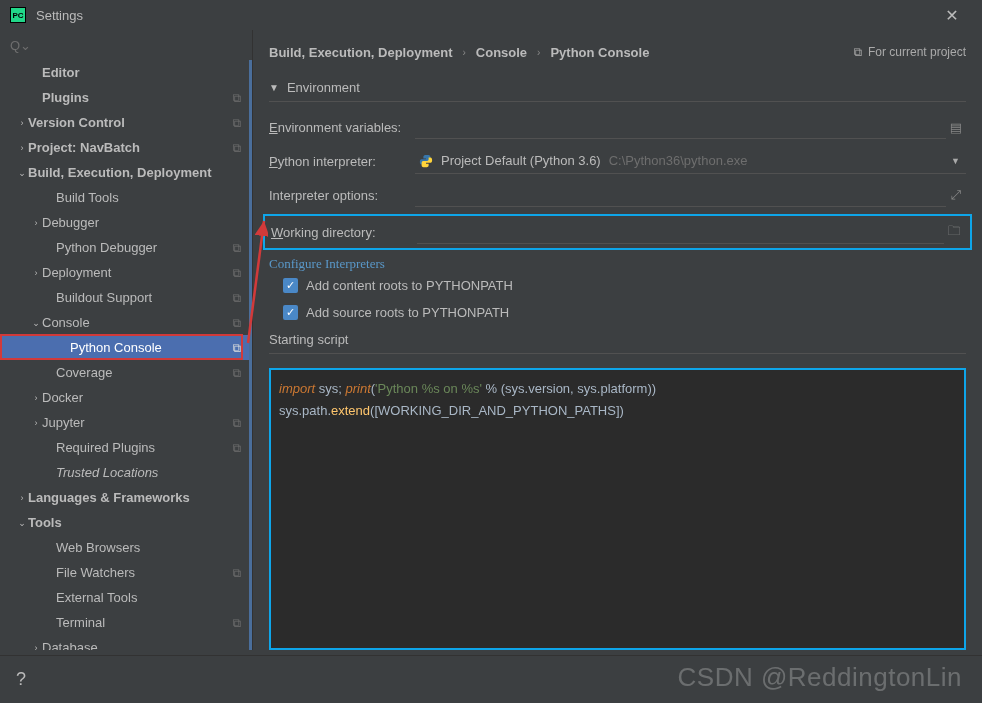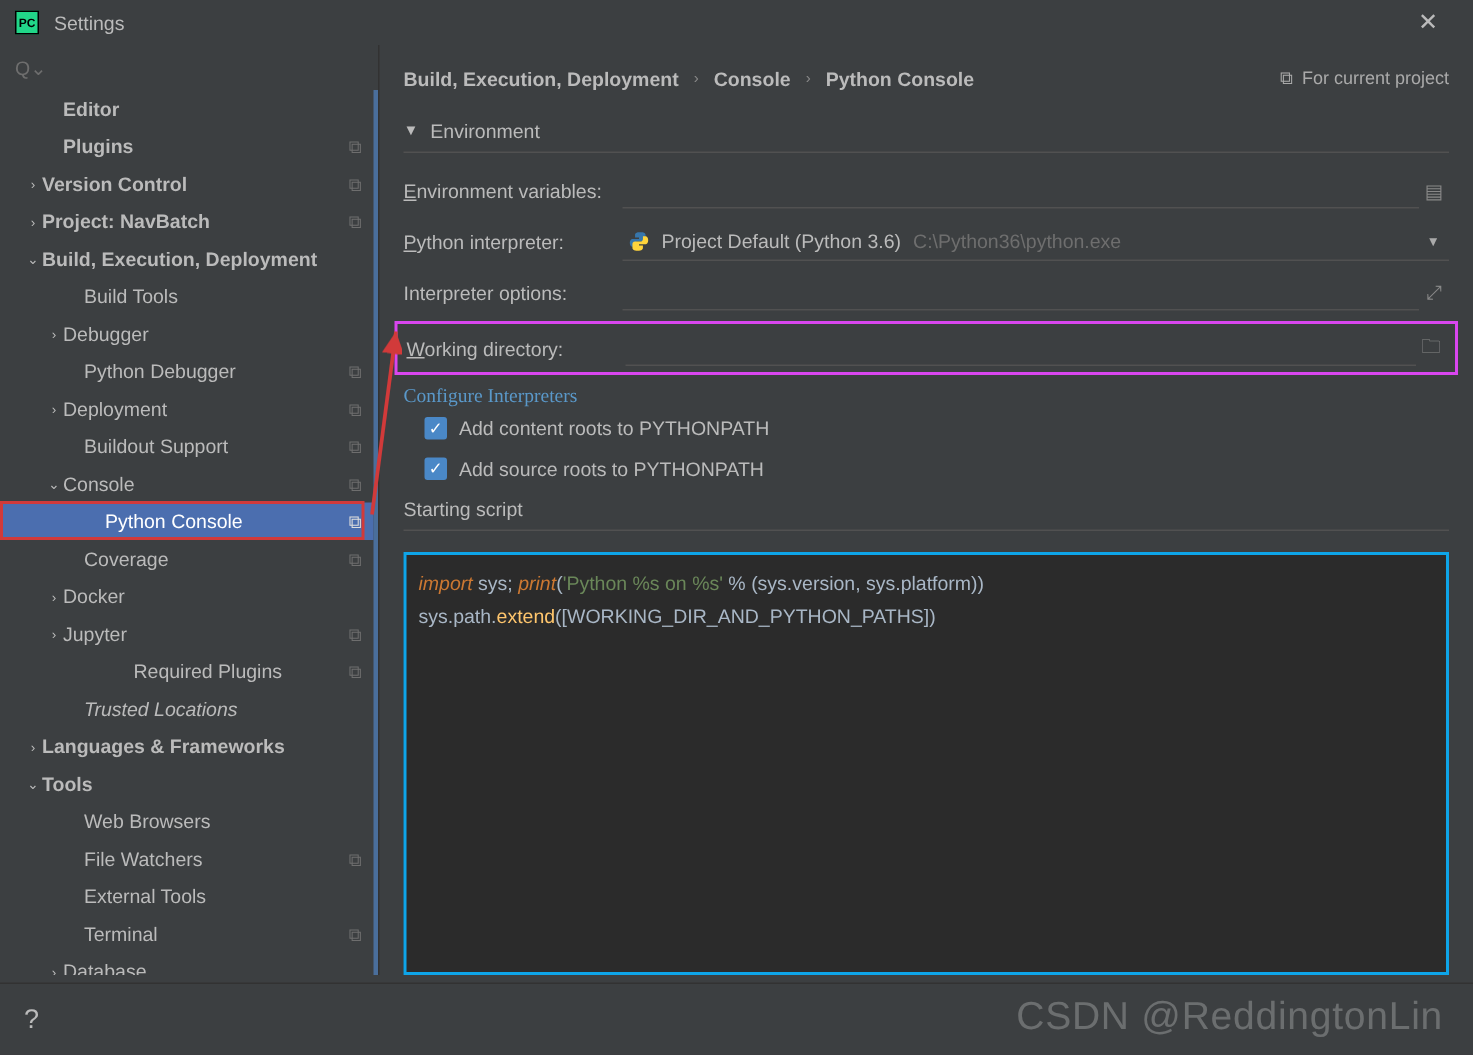--- a/index.html
+++ b/index.html
@@ -30,21 +30,21 @@
 .proj-badge { margin-left:auto; display:flex; align-items:center; gap:6px; color:#aaa; font-size:12px; }
 .sect-head { display:flex; align-items:center; gap:8px; border-bottom:1px solid #515151; padding:6px 0; margin-bottom:8px; }
 .field-row { display:flex; align-items:center; min-height:34px; }
 .field-label { width:146px; color:#bbbbbb; }
 .field-label .ul { text-decoration:underline; }
 .field-input { flex:1; height:24px; border:none; border-bottom:1px solid #515151; background:transparent; color:#bbb; padding:0 4px; }
 .field-icon { width:20px; text-align:center; color:#888; cursor:pointer; }
 .interpreter-val { flex:1; display:flex; align-items:center; gap:8px; border-bottom:1px solid #515151; height:26px; padding-left:4px; }
 .py-icon { width:14px; height:14px; }
 .path-dim { color:#6e6e6e; }
-.wd-highlight { border:2px solid #d946ef; padding:4px 6px; margin:2px -6px; }
+.wd-highlight { border:2px solid #0ea5e9; padding:4px 6px; margin:2px -6px; }
 .link { color:#5a98c9; cursor:pointer; text-decoration:none;font-family:Liberation Serif, serif; }
 .chk-row { display:flex; align-items:center; gap:8px; margin:6px 0 6px 14px; }
 .chk { width:15px; height:15px; background:#4a88c7; display:flex; align-items:center; justify-content:center; color:#fff; font-size:11px; border-radius:2px; cursor:pointer; }
 .script-box { flex:1; background:#2b2b2b; border:2px solid #0ea5e9; margin-top:6px; padding:8px; font-family:Consolas,monospace; font-size:13px; line-height:1.7; min-height:150px; overflow:auto; color:#a9b7c6; }
 .kw1 { color:#cc7832; font-style:italic; }
 .kw2 { color:#cc7832; font-style:italic; }
 .str { color:#6a8759; }
 .footer { position:absolute; bottom:0; left:0; width:982px; height:48px; border-top:1px solid #323232; display:flex; align-items:center; padding:0 16px; background:#3c3f41; }
 .help { font-size:18px; color:#bbb; cursor:pointer; }
 .btns { margin-left:auto; display:flex; gap:10px; }
@@ -133,21 +133,21 @@
         </div>
         <div class="tree-item" style="padding-left: 30px;">
           <span class="arrow">›</span>
           <span class="tree-label">Docker</span>
         </div>
         <div class="tree-item" style="padding-left: 30px;">
           <span class="arrow">›</span>
           <span class="tree-label">Jupyter</span>
           <span class="copy-ic">⧉</span>
         </div>
-        <div class="tree-item" style="padding-left: 61px; gap: 16px;">
+        <div class="tree-item" style="padding-left: 44px;">
           <span class="arrow"></span>
           <span class="tree-label">Required Plugins</span>
           <span class="copy-ic">⧉</span>
         </div>
         <div class="tree-item" style="padding-left: 44px; font-style: italic;">
           <span class="arrow"></span>
           <span class="tree-label">Trusted Locations</span>
         </div>
         <div class="tree-item" style="padding-left: 16px;">
           <span class="arrow">›</span>

